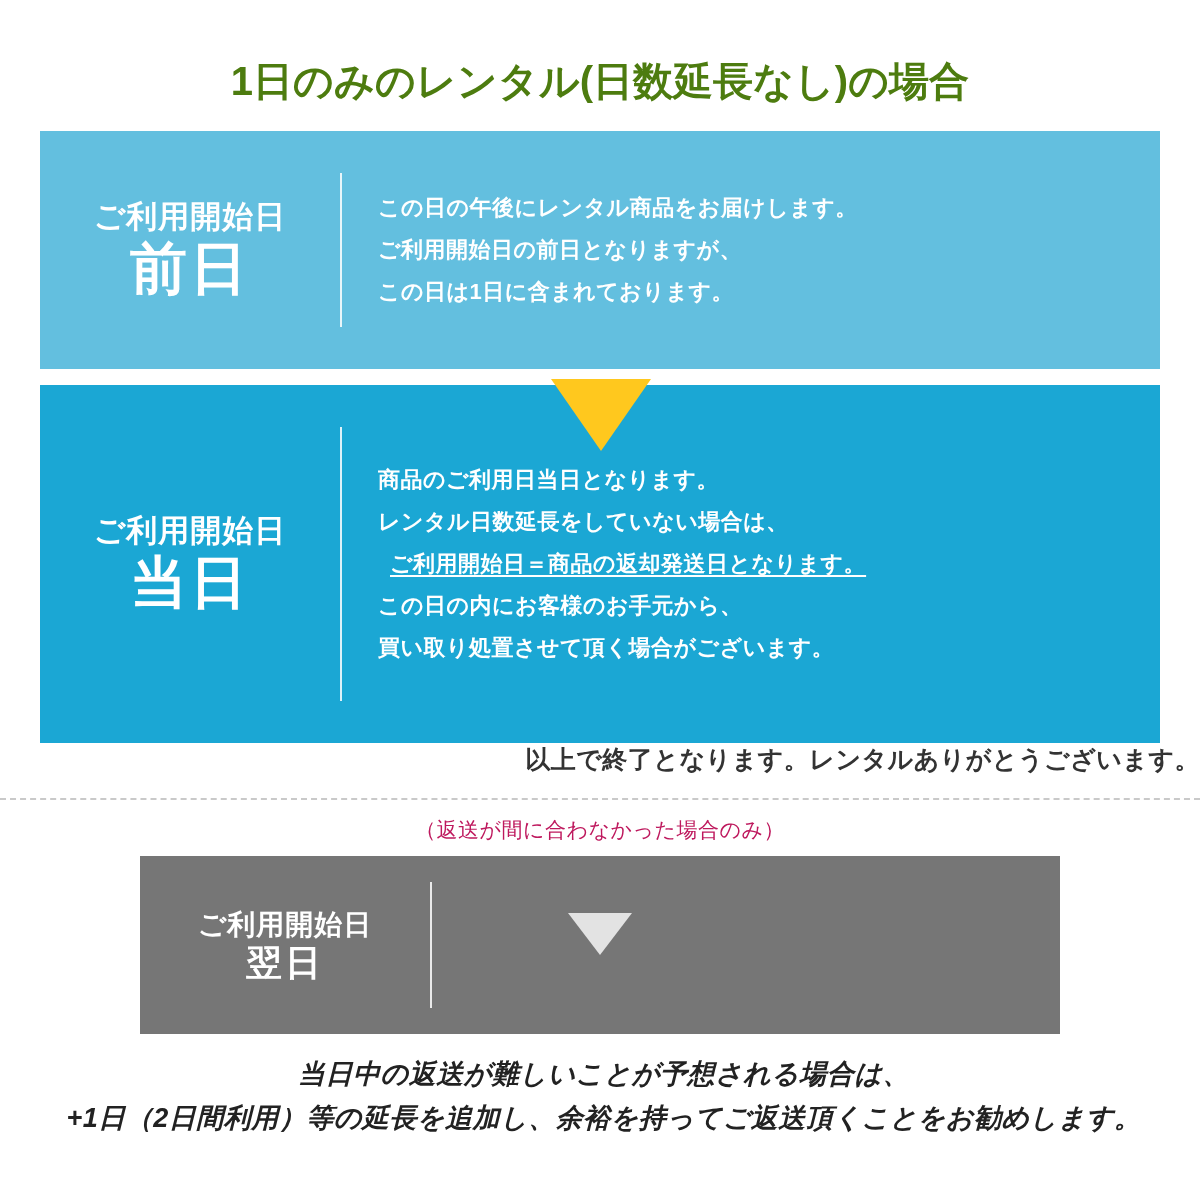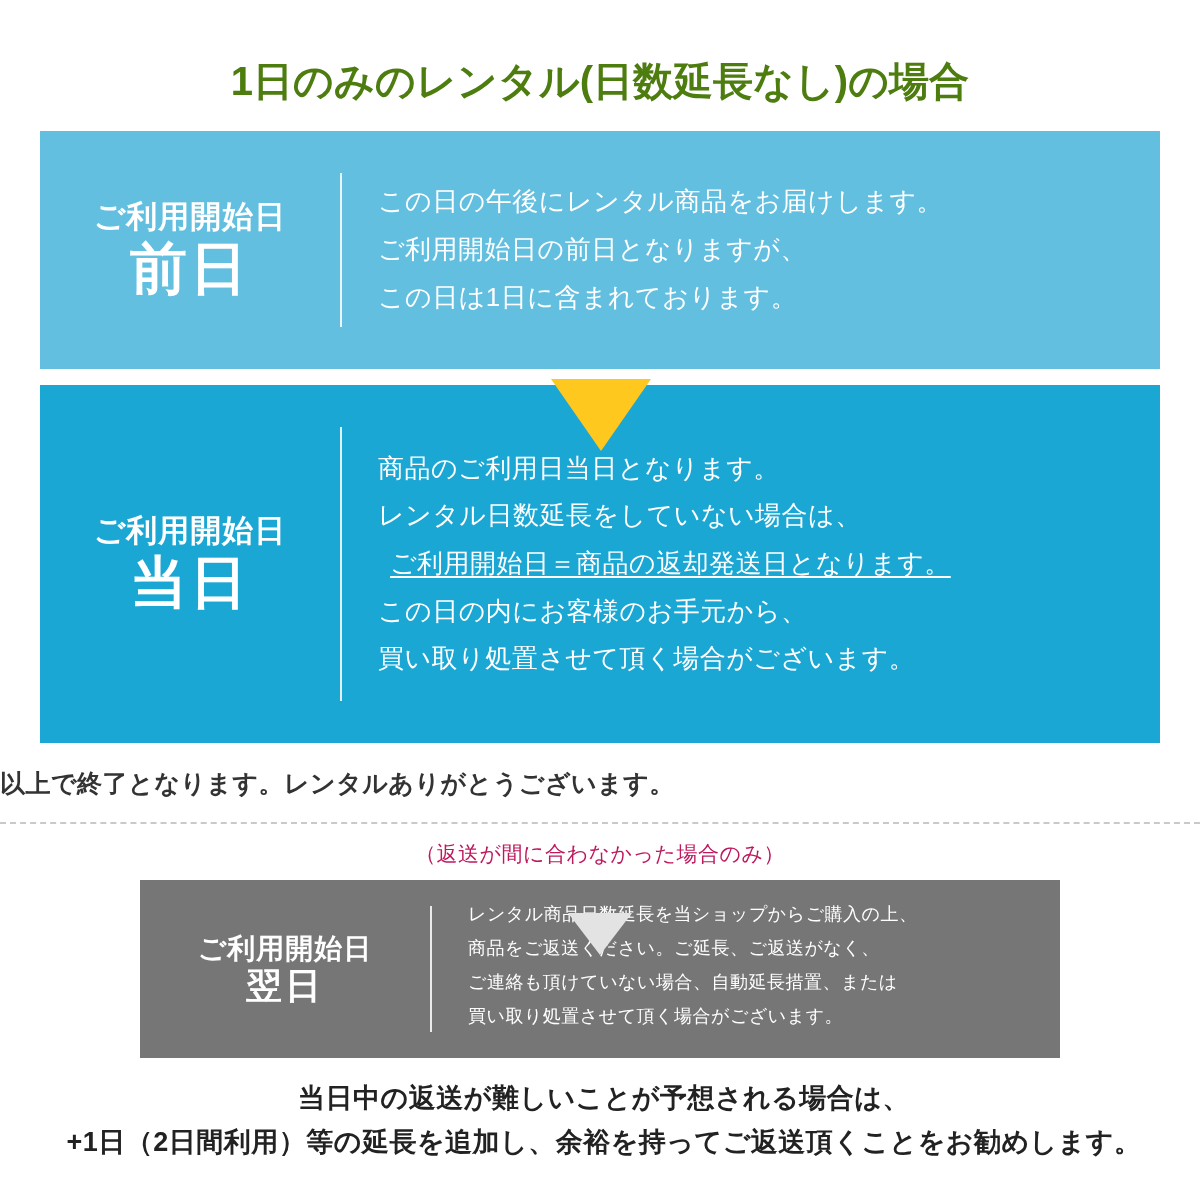--- a/index.html
+++ b/index.html
@@ -49,21 +49,20 @@
     background: #1ba7d4;
     margin-top: 16px;
     height: 358px;
   }
   .panel-left {
     width: 300px;
     flex: 0 0 300px;
     text-align: center;
     padding: 0 24px;
     box-sizing: border-box;
-    font-family: Liberation Serif, serif;
   }
   .panel-left .lbl {
     font-size: 31px;
     font-weight: bold;
     line-height: 1.25;
     letter-spacing: 1px;
   }
   .panel-left .big {
     font-size: 57px;
     font-weight: bold;
@@ -77,22 +76,22 @@
     margin: 42px 0;
     flex: 0 0 2px;
   }
   .panel-right {
     flex: 1 1 auto;
     padding-left: 36px;
     padding-right: 20px;
   }
   .panel-right p {
     margin: 0 0 10px 0;
-    font-size: 26px;
-    font-weight: normal;
+    font-size: 22px;
+    font-weight: bold;
     line-height: 1.45;
     letter-spacing: 0.5px;
   }
   .panel-right p:last-child { margin-bottom: 0; }
   .panel-right p.gap { }
   .panel-right p.underline {
     text-decoration: underline;
     text-underline-offset: 4px;
     margin-left: 12px;
   }
@@ -114,25 +113,24 @@
     top: 886px;
     width: 0;
     height: 0;
     border-left: 32px solid transparent;
     border-right: 32px solid transparent;
     border-top: 42px solid #e3e3e3;
   }
 
   
   .closing {
-    text-align: left;
+    text-align: right;
     font-size: 25px;
     font-weight: bold;
     color: #333333;
-    margin-top: 24px;
     letter-spacing: 0.5px;
   }
 
   
   .dashed {
     margin: 22px 0 0 0;
     border: 0;
     border-top: 2px dashed #c9c9c9;
     width: 100%;
   }
@@ -173,20 +171,21 @@
   .footer {
     text-align: center;
     margin-top: 22px;
     color: #222222;
   }
   .footer p {
     margin: 0 0 8px 8px;
     font-size: 27px;
     font-weight: bold;
     letter-spacing: 0.5px;
+    font-style: italic;
   }
 </style>
 </head>
 <body>
 
 <div class="page">
 
   <h1 class="title">1日のみのレンタル(日数延長なし)の場合</h1>
 
   <div class="panel panel-light">
@@ -226,26 +225,20 @@
   <div class="note">（返送が間に合わなかった場合のみ）</div>
 
   <div class="arrow-gray"></div>
 
   <div class="panel-gray">
     <div class="panel-left">
       <div class="lbl">ご利用開始日</div>
       <div class="big">翌日</div>
     </div>
     <div class="divider"></div>
-    <div class="panel-right">
-      <p>レンタル商品日数延長を当ショップからご購入の上、</p>
-      <p>商品をご返送ください。ご延長、ご返送がなく、</p>
-      <p>ご連絡も頂けていない場合、自動延長措置、または</p>
-      <p>買い取り処置させて頂く場合がございます。</p>
-    </div>
   </div>
 
   <div class="footer">
     <p>当日中の返送が難しいことが予想される場合は、</p>
     <p>+1日（2日間利用）等の延長を追加し、余裕を持ってご返送頂くことをお勧めします。</p>
   </div>
 
 </div>
 
 </body></html>

